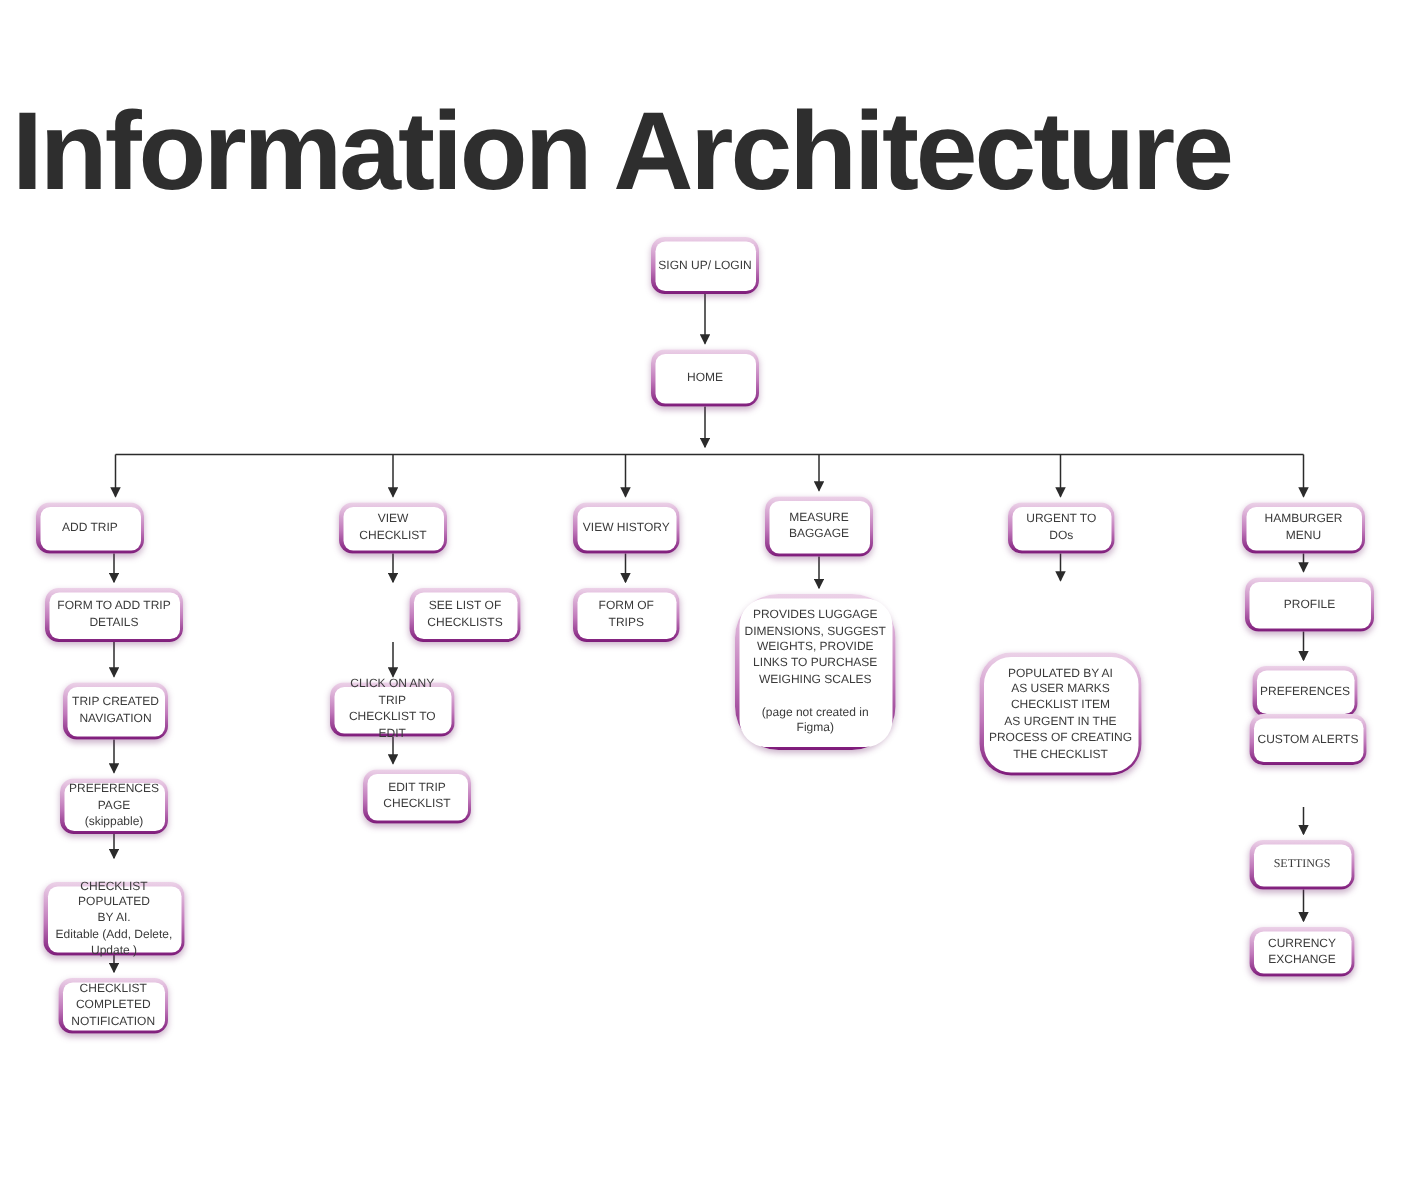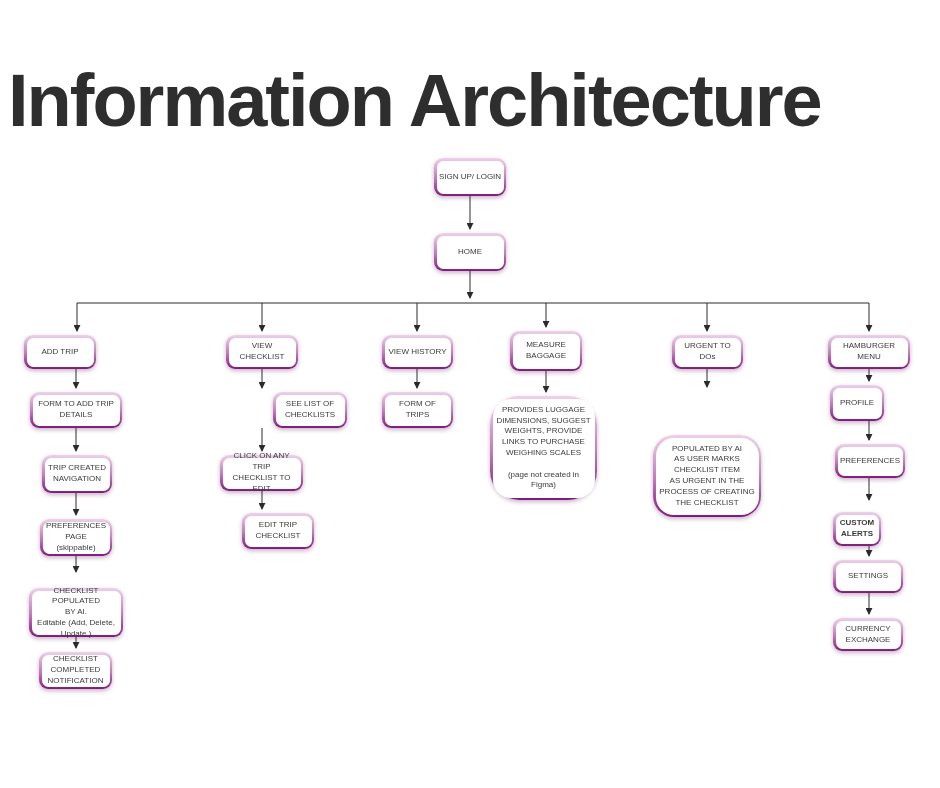--- a/index.html
+++ b/index.html
@@ -193,30 +193,30 @@
 AS USER MARKS
 CHECKLIST ITEM
 AS URGENT IN THE
 PROCESS OF CREATING
 THE CHECKLIST</div>
   </div>
 
   <div class="node" style="left:828px;top:335px;width:82px;height:34px;">
     <div class="inner">HAMBURGER MENU</div>
   </div>
-  <div class="node" style="left:830px;top:385px;width:54px;height:36px;">
+  <div class="node" style="left:830px;top:385px;width:86px;height:36px;">
     <div class="inner">PROFILE</div>
   </div>
   <div class="node" style="left:835px;top:444px;width:70px;height:34px;">
     <div class="inner">PREFERENCES</div>
   </div>
-  <div class="node" style="left:833px;top:512px;width:48px;height:34px;font-weight:bold;">
+  <div class="node" style="left:833px;top:476px;width:78px;height:34px;">
     <div class="inner">CUSTOM ALERTS</div>
   </div>
-  <div class="node" style="left:833px;top:560px;width:70px;height:33px;">
+  <div class="node" style="left:833px;top:560px;width:70px;height:33px;font-family:Liberation Serif, serif;">
     <div class="inner">SETTINGS</div>
   </div>
   <div class="node" style="left:833px;top:618px;width:70px;height:33px;">
     <div class="inner">CURRENCY
 EXCHANGE</div>
   </div>
 
 </div>
 
 </body></html>

